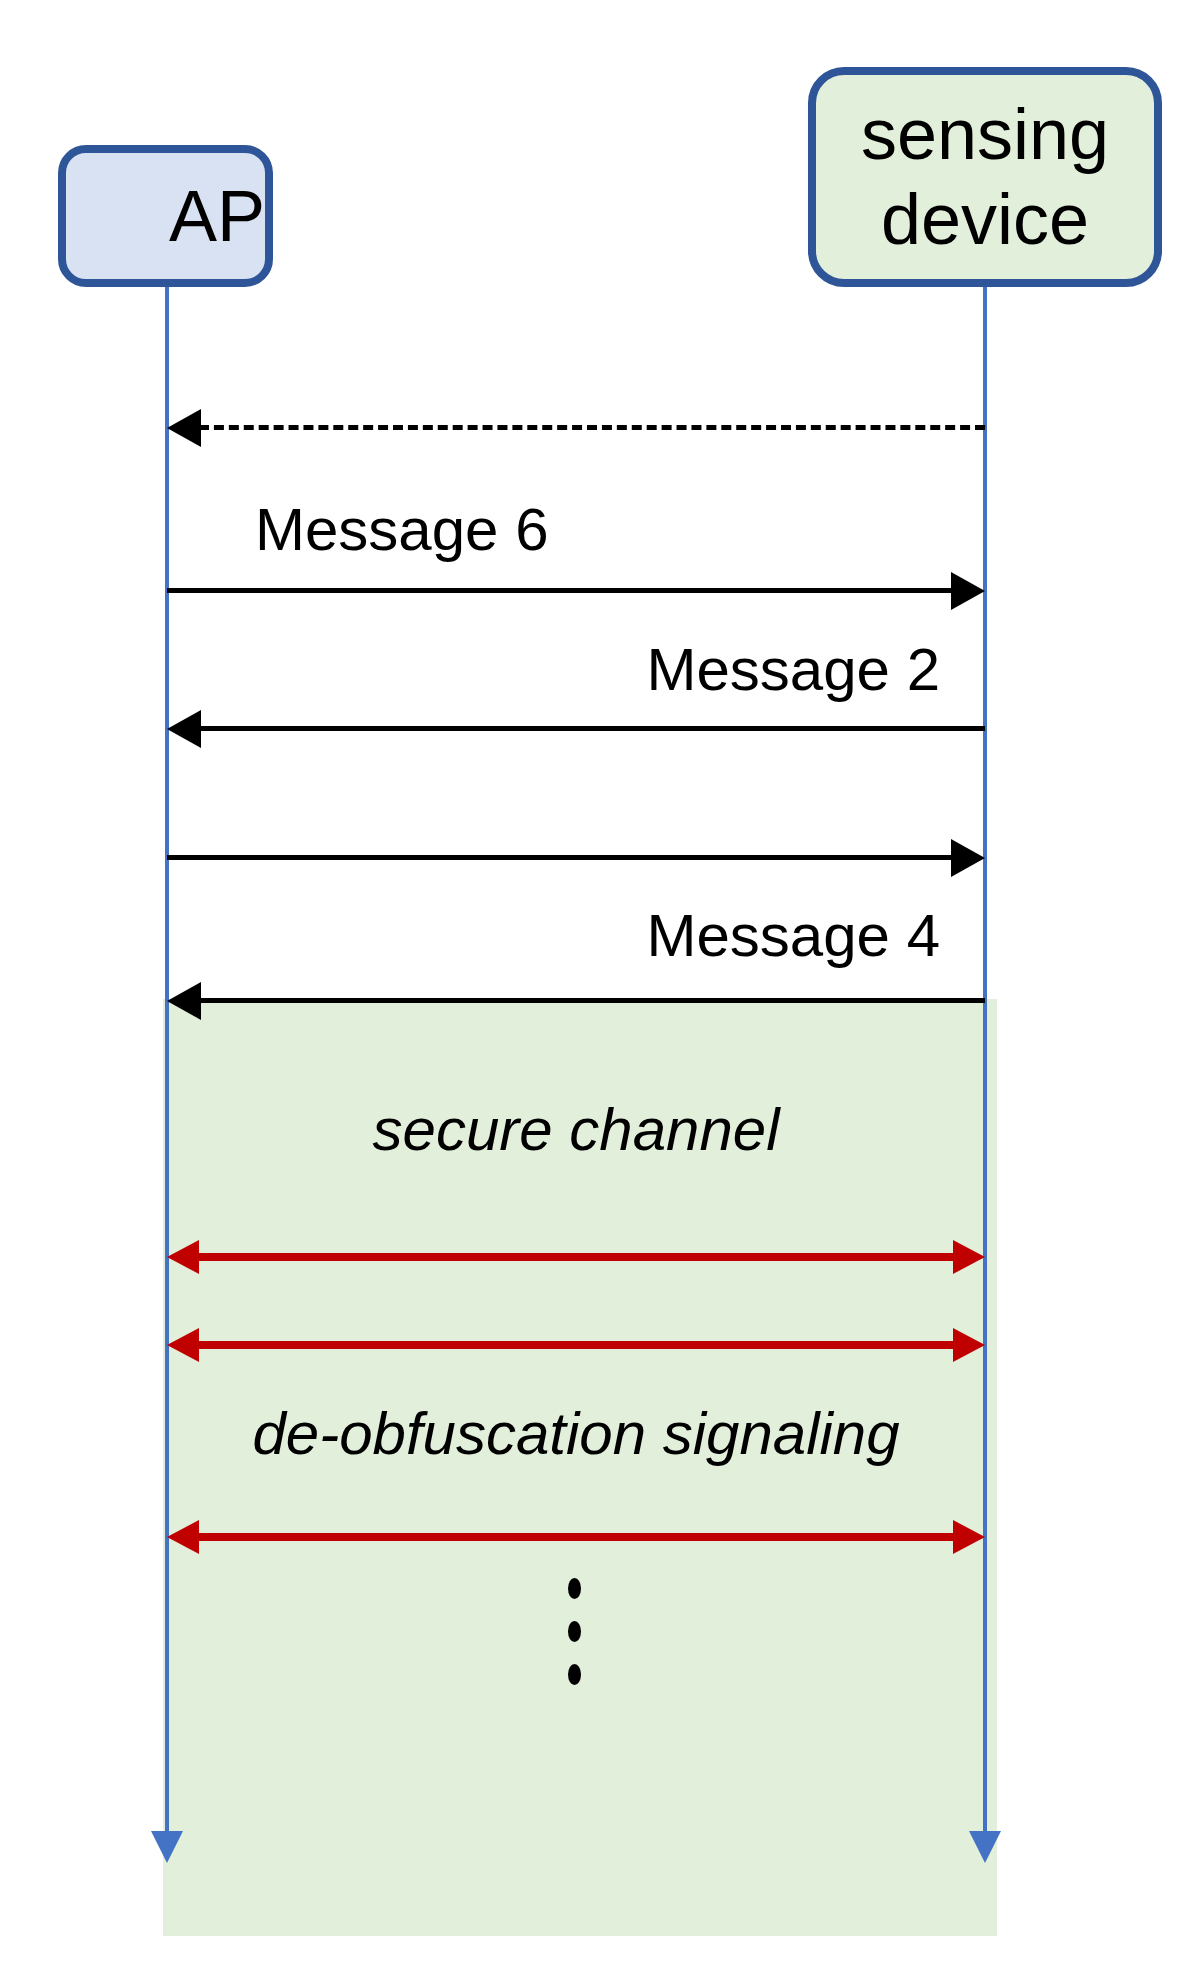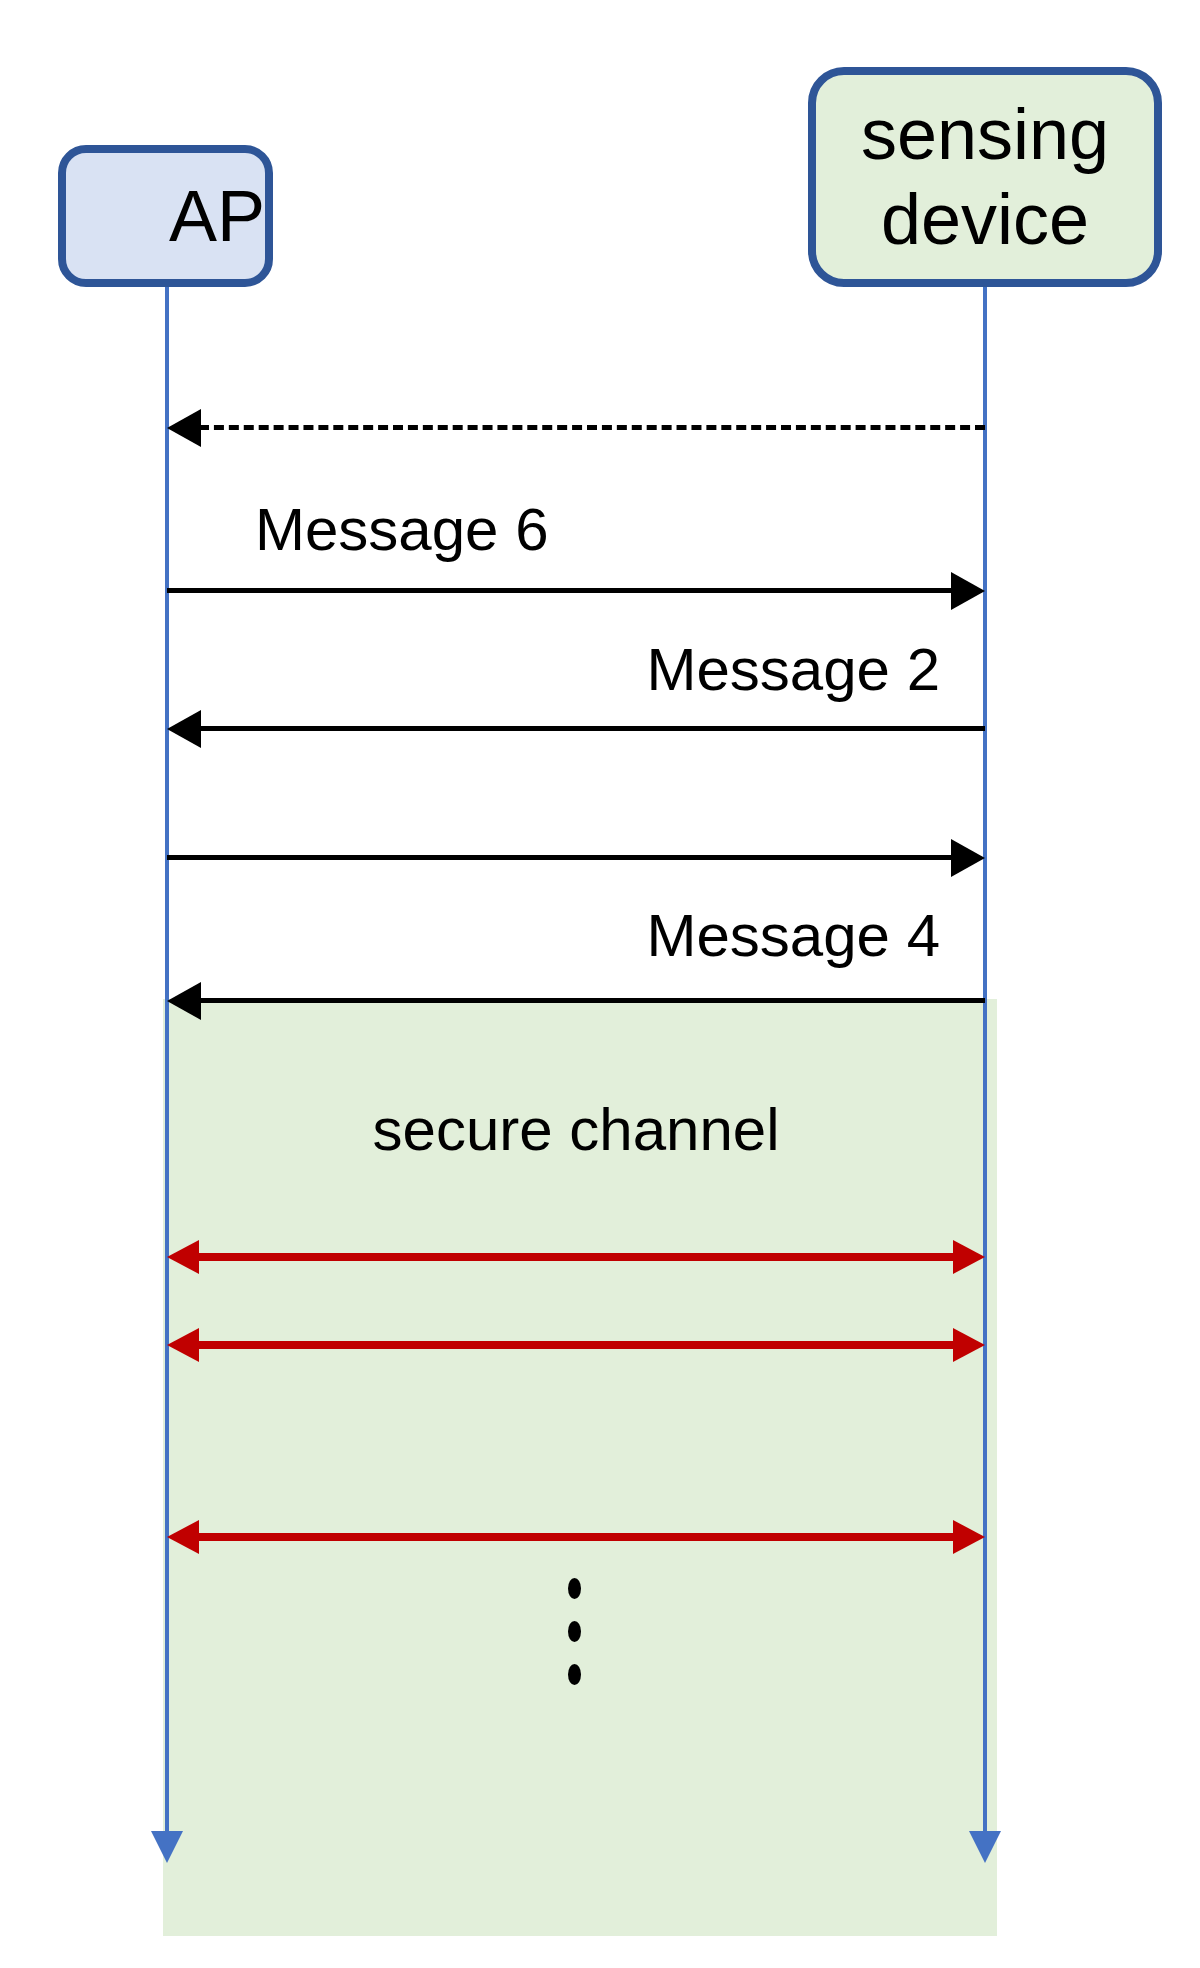--- a/index.html
+++ b/index.html
@@ -52,21 +52,21 @@
     background: #E2EFDA; border-radius: 36px;
   }
 
   
   .msg-label {
     font-size: 60px; line-height: 1; white-space: nowrap;
     z-index: 4;
   }
   .lbl-right { left: 167px; width: 773px; text-align: right; }
   .lbl-left  { left: 255px; }
-  .lbl-center { left: 167px; width: 818px; text-align: center; }
+  .lbl-center { left: 167px; width: 818px; text-align: center; font-style: italic; }
 
   
   .msg-line-solid { height: 5px; background: #000000; z-index: 4; }
   .msg-line-dashed { height: 0; border-top: 5px dashed #000000; z-index: 4; }
   .head-left-black {
     width: 0; height: 0;
     border-top: 19px solid transparent;
     border-bottom: 19px solid transparent;
     border-right: 34px solid #000000;
     z-index: 4;
@@ -144,20 +144,21 @@
   <div class="msg-label lbl-center" style="top:1100px">secure channel</div>
 
   <div class="red-line" style="left:195px; top:1253px; width:762px"></div>
   <div class="head-left-red" style="left:167px; top:1240px"></div>
   <div class="head-right-red" style="left:953px; top:1240px"></div>
 
   <div class="red-line" style="left:195px; top:1341px; width:762px"></div>
   <div class="head-left-red" style="left:167px; top:1328px"></div>
   <div class="head-right-red" style="left:953px; top:1328px"></div>
 
+  <div class="msg-label lbl-center" style="top:1404px">de-obfuscation signaling</div>
 
   <div class="red-line" style="left:195px; top:1533px; width:762px"></div>
   <div class="head-left-red" style="left:167px; top:1520px"></div>
   <div class="head-right-red" style="left:953px; top:1520px"></div>
 
   <div class="dot" style="top:1578px"></div>
   <div class="dot" style="top:1621px"></div>
   <div class="dot" style="top:1664px"></div>
 
 </div>

